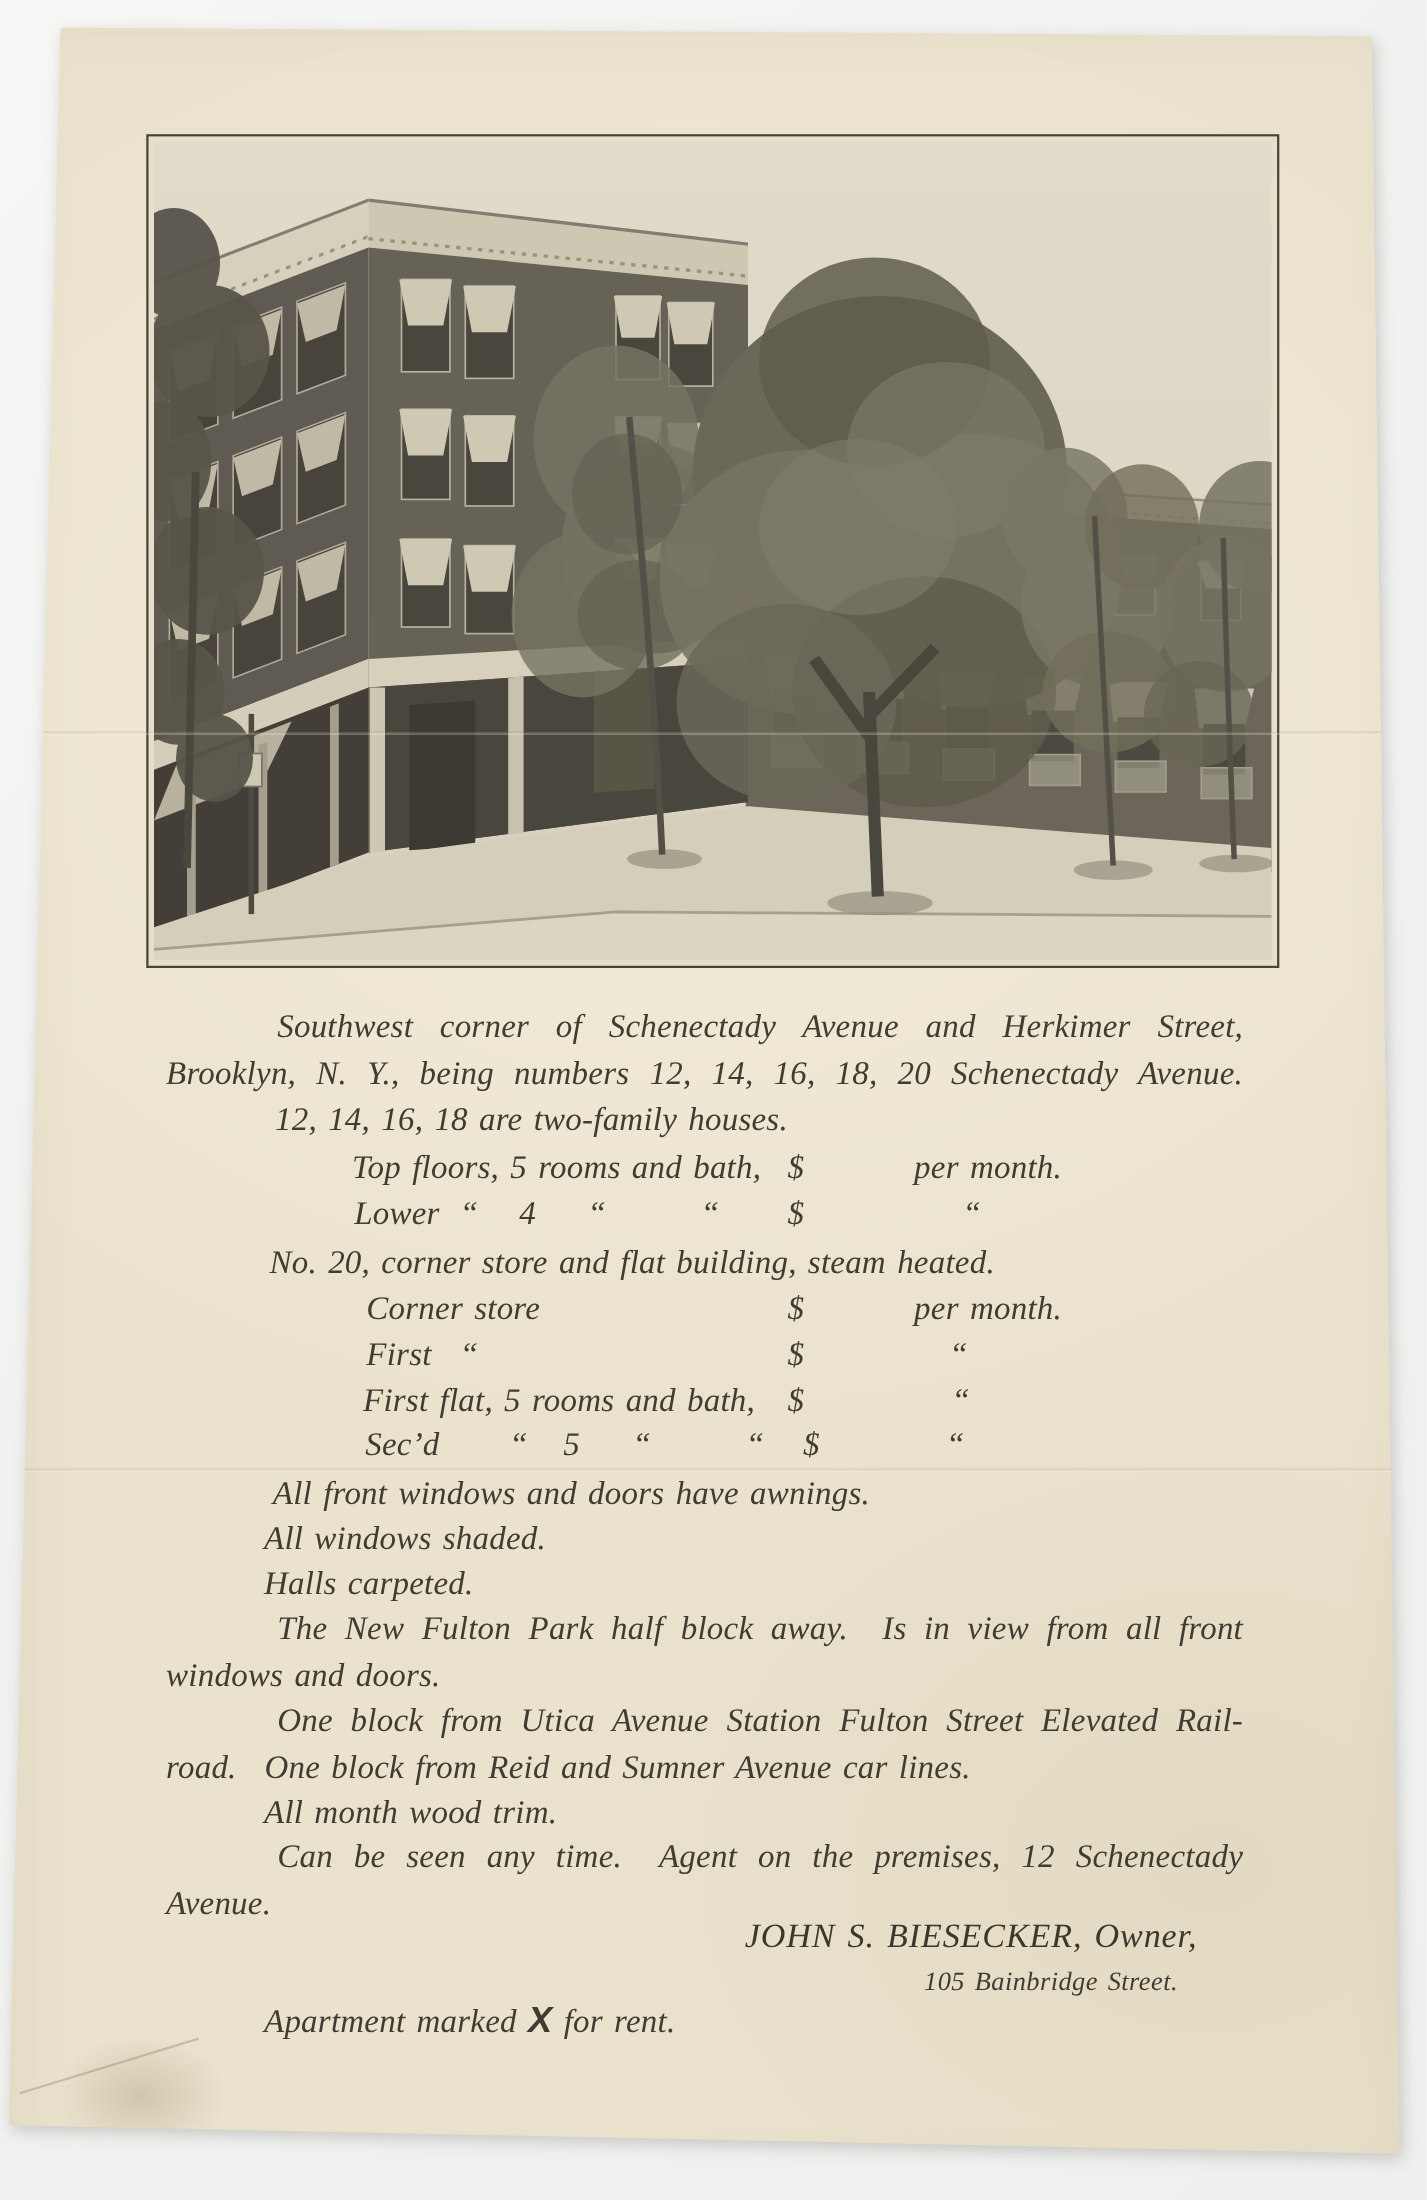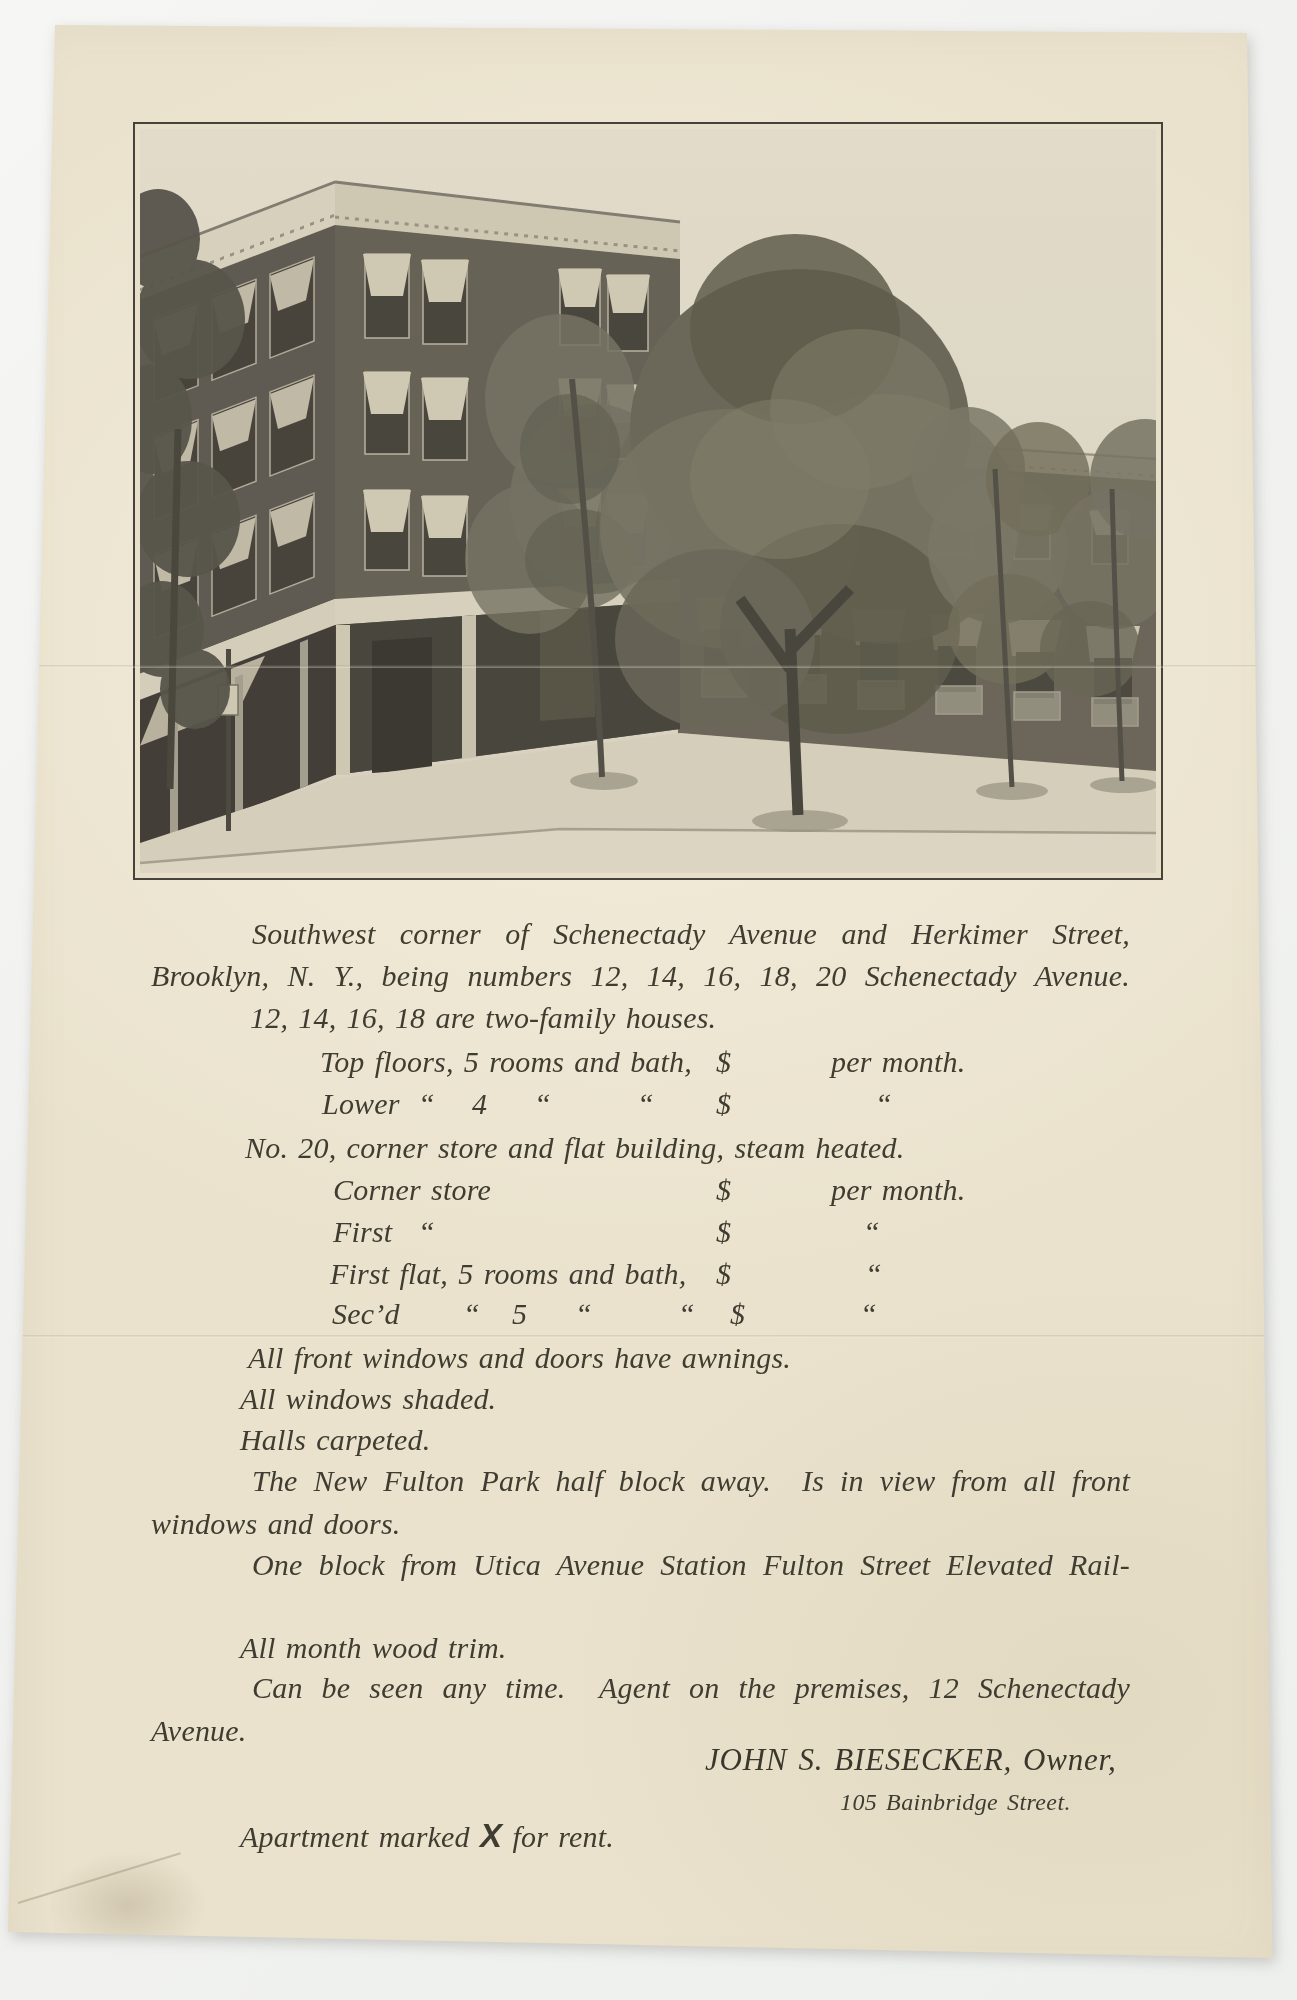--- a/index.html
+++ b/index.html
@@ -38,21 +38,21 @@
   .photo-frame svg{display:block;width:100%;height:100%;filter:sepia(.10) contrast(.93) brightness(1.02);}
   .copy{position:absolute;inset:0;color:#3f3c31;font-style:italic;}
   .ln{
     position:absolute;margin:0;font-size:30px;line-height:36px;height:38px;
     letter-spacing:.2px;word-spacing:2.5px;white-space:nowrap;
   }
   .just{white-space:normal;text-align:justify;text-align-last:justify;}
   .row{left:0;width:1130px;}
   .seg{position:absolute;top:0;white-space:nowrap;}
   .dt{letter-spacing:2px;}
-  .owner{font-size:31px;letter-spacing:.8px;color:#3a372c;margin-left:28px;}
+  .owner{font-size:31px;letter-spacing:.8px;color:#3a372c;}
   .addr{font-size:24px;letter-spacing:.4px;}
   .bx{font-family:"Liberation Sans","DejaVu Sans",sans-serif;font-weight:bold;font-size:33px;}
 </style>
 </head>
 <body>
 
 <div class="paper-wrap">
   <div class="paper">
 
     <div class="photo-frame">
@@ -290,20 +290,21 @@
         <span class="seg" style="left:730px">$</span>
         <span class="seg dt" style="left:860px">“</span>
       </p>
 
       <p class="ln" style="left:248px;top:1340px">All front windows and doors have awnings.</p>
       <p class="ln" style="left:240px;top:1381px">All windows shaded.</p>
       <p class="ln" style="left:240px;top:1422px">Halls carpeted.</p>
       <p class="ln just" style="left:252px;top:1463px;width:878px">The New Fulton Park half block away.  Is in view from all front</p>
       <p class="ln" style="left:151px;top:1506px">windows and doors.</p>
       <p class="ln just" style="left:252px;top:1547px;width:878px">One block from Utica Avenue Station Fulton Street Elevated Rail-</p>
+      <p class="ln" style="left:151px;top:1589px">road.  One block from Reid and Sumner Avenue car lines.</p>
       <p class="ln" style="left:240px;top:1630px">All month wood trim.</p>
       <p class="ln just" style="left:252px;top:1670px;width:878px">Can be seen any time.  Agent on the premises, 12 Schenectady</p>
       <p class="ln" style="left:151px;top:1713px">Avenue.</p>
 
       <p class="ln owner" style="left:677px;top:1742px">JOHN S. BIESECKER, Owner,</p>
       <p class="ln addr" style="left:840px;top:1784px">105 Bainbridge Street.</p>
 
       <p class="ln" style="left:240px;top:1818px">
         <span>Apartment marked</span>
         <span class="bx">X</span>

